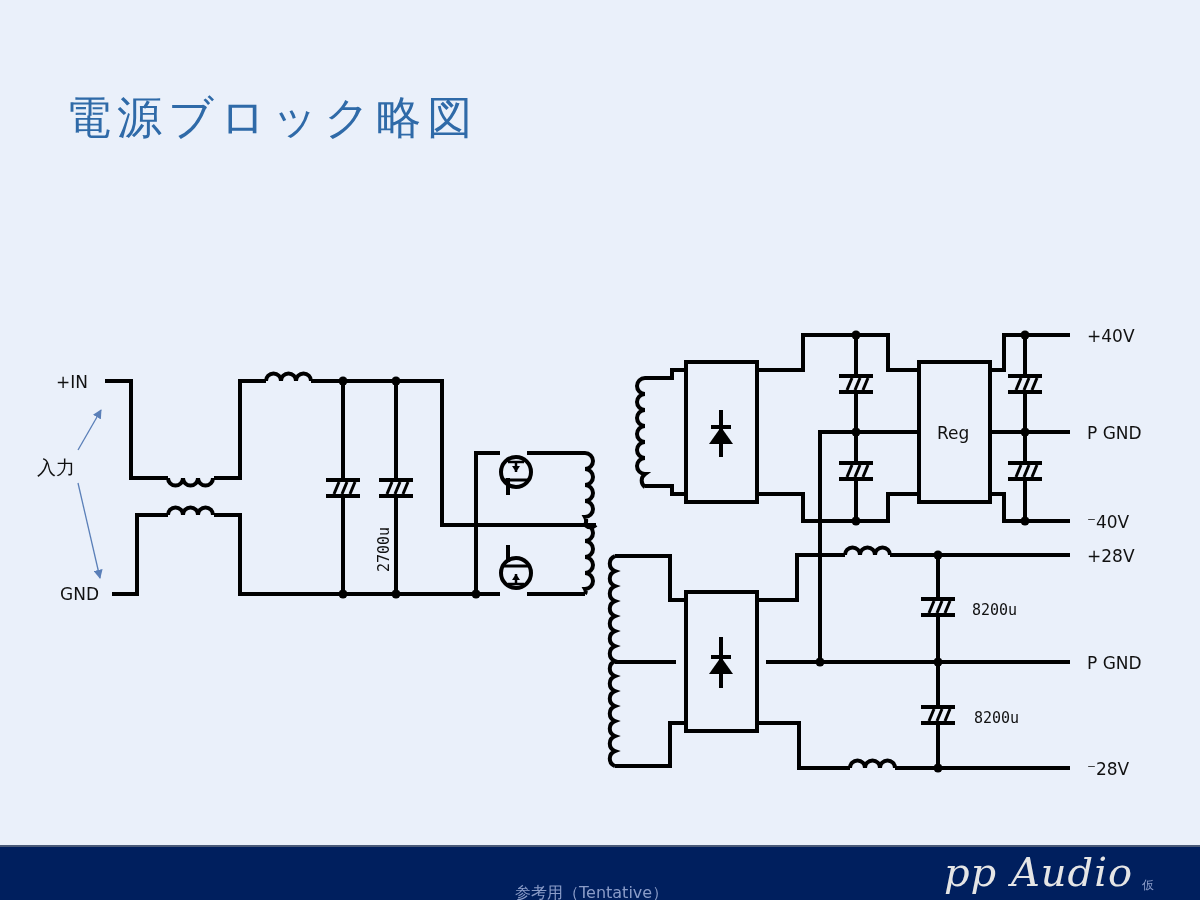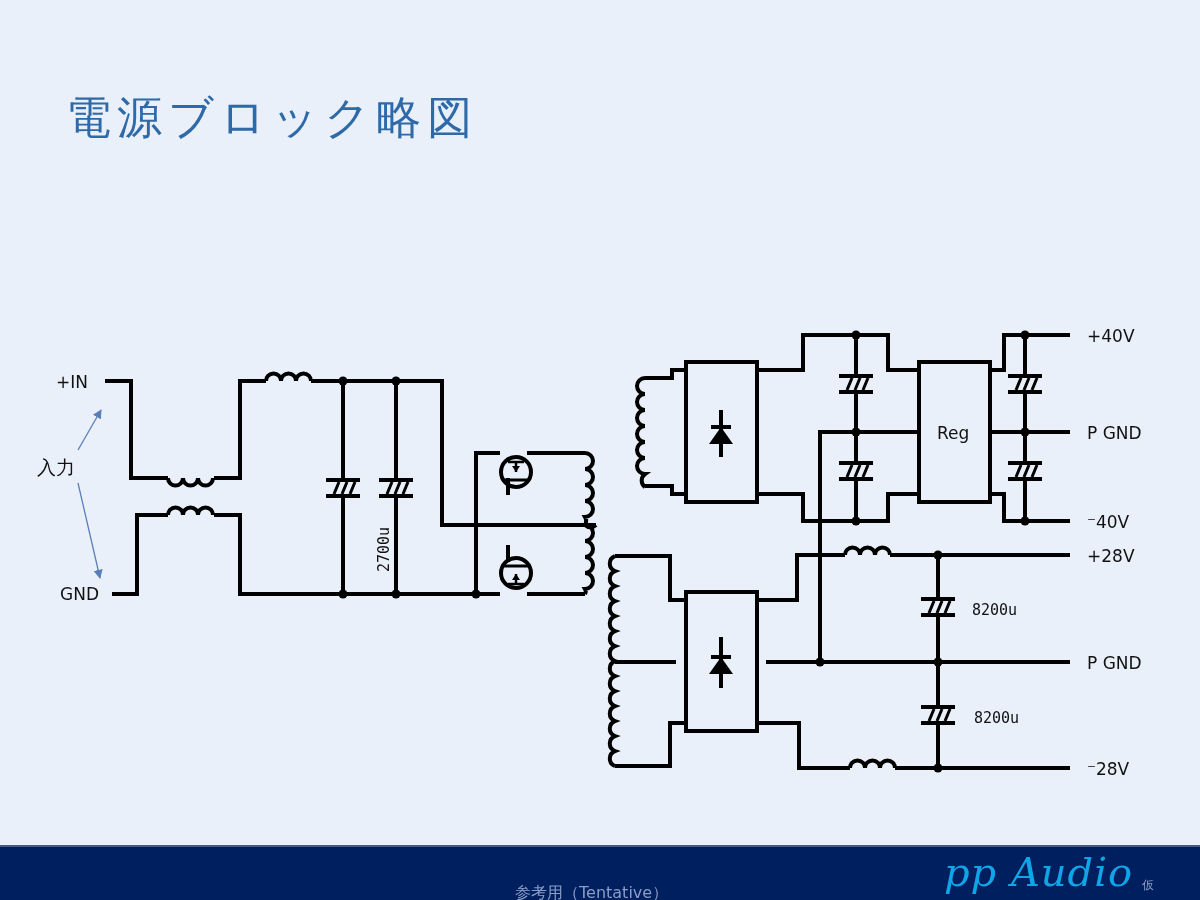--- a/index.html
+++ b/index.html
@@ -22,21 +22,21 @@
     position: absolute; left: 0; top: 845px; width: 1200px; height: 55px;
     background: #001f5e; border-top: 2px solid #4a5a78;
   }
   .footer-note {
     position: absolute; left: 515px; top: 16px;
     font-size: 16px; color: #8a9cc8; margin-top: 20px;
   }
   .brand {
     position: absolute; left: 944px; top: 2px;
     font-family: "DejaVu Serif", serif; font-style: italic;
-    font-size: 40px; color: #0ea5e9; letter-spacing: 1px;
+    font-size: 40px; color: #e5e5e5; letter-spacing: 1px;
   }
   .brand-sub {
     position: absolute; left: 1142px; top: 30px;
     font-size: 12px; color: #8a9cc8;
   }
 </style>
 </head>
 <body>
 
 <div class="title">電源ブロック略図</div>

